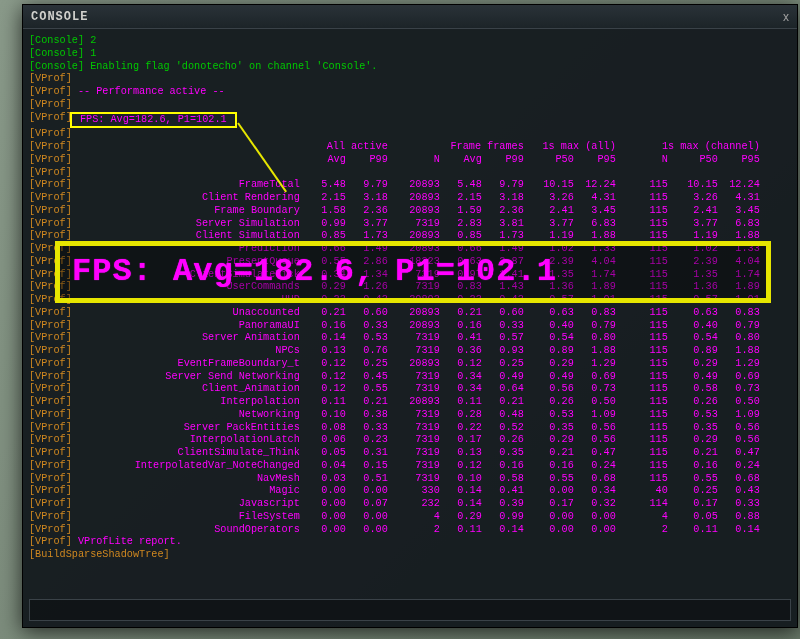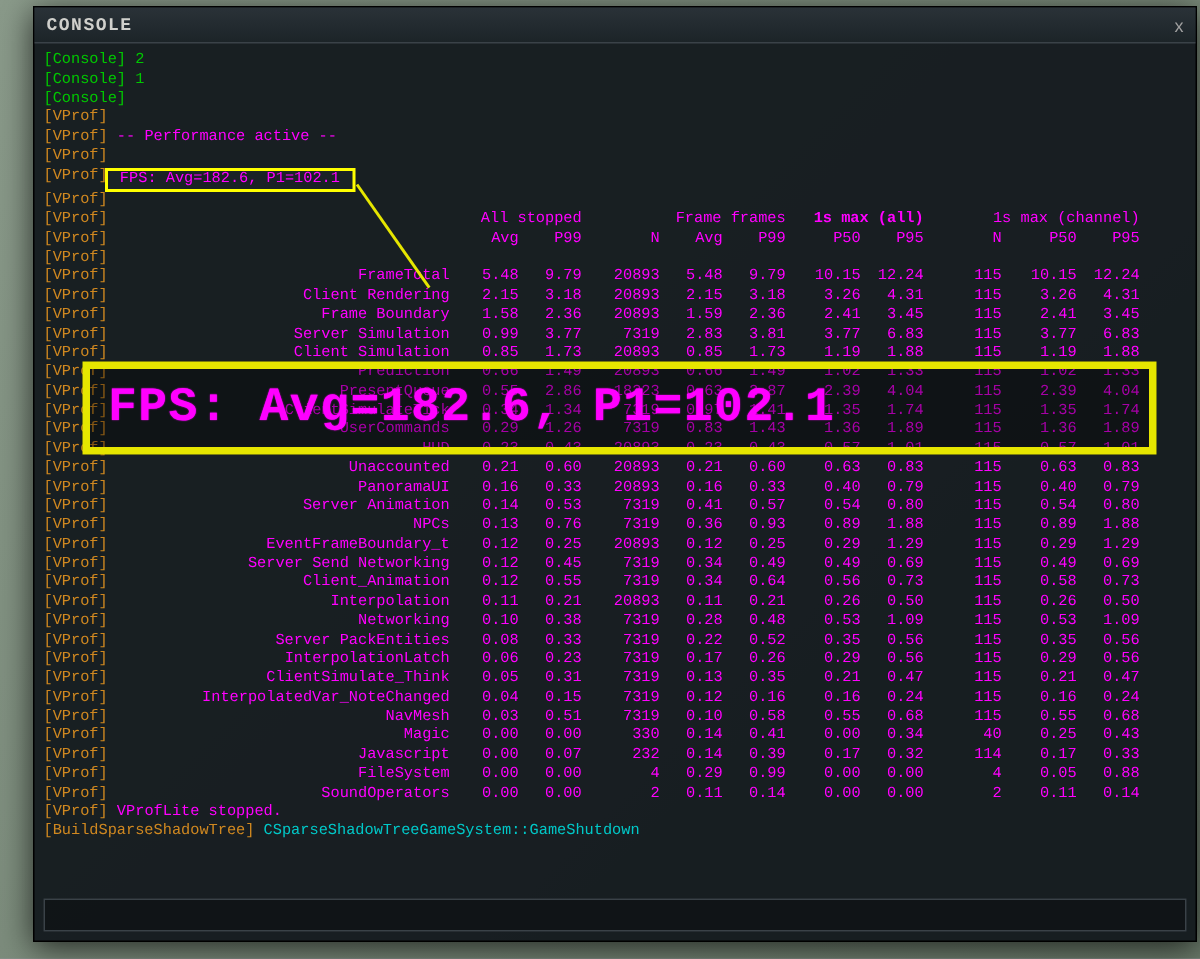--- a/index.html
+++ b/index.html
@@ -97,34 +97,34 @@
 <div class="window">
   <div class="titlebar">
     <span class="title">CONSOLE</span>
     <span class="close">x</span>
   </div>
   <div class="content">
 
     <div>
         <div class="line"><span class="tag-green">[Console]</span><span class="tag-green"> 2</span></div>
         <div class="line"><span class="tag-green">[Console]</span><span class="tag-green"> 1</span></div>
-        <div class="line"><span class="tag-green">[Console]</span></div>
+        <div class="line"><span class="tag-green">[Console]</span><span class="tag-green"> Enabling flag 'donotecho' on channel 'Console'.</span></div>
         <div class="line"><span class="vp">[VProf]</span><span class="magenta"></span></div>
         <div class="line"><span class="vp">[VProf]</span><span class="magenta"> -- Performance active --</span></div>
         <div class="line"><span class="vp">[VProf]</span></div>
       </div>
 
     <div class="line">
       <span class="vp">[VProf]</span><span class="magenta boxed"> FPS: Avg=182.6, P1=102.1 </span>
     </div>
 
     <div class="line"><span class="vp">[VProf]</span></div>
 
     <div class="line">
-      <span class="vp">[VProf]</span><span class="magenta rowname"></span><span class="row-cells"><span class="magenta hcell" style="width: 84px;">All stopped</span><span class="magenta hcell" style="width: 136px;">Frame frames</span><span class="magenta hcell" style="width: 92px; font-weight: bold;">1s max (all)</span><span class="magenta hcell" style="width: 144px;">1s max (channel)</span></span>
+      <span class="vp">[VProf]</span><span class="magenta rowname"></span><span class="row-cells"><span class="magenta hcell" style="width: 84px;">All active</span><span class="magenta hcell" style="width: 136px;">Frame frames</span><span class="magenta hcell" style="width: 92px;">1s max (all)</span><span class="magenta hcell" style="width: 144px;">1s max (channel)</span></span>
     </div>
     <div class="line">
       <span class="vp">[VProf]</span><span class="magenta rowname"></span><span class="row-cells"><span class="magenta hcell" style="width: 42px;">Avg</span><span class="magenta hcell" style="width: 42px;">P99</span><span class="magenta hcell" style="width: 52px;">N</span><span class="magenta hcell" style="width: 42px;">Avg</span><span class="magenta hcell" style="width: 42px;">P99</span><span class="magenta hcell" style="width: 50px;">P50</span><span class="magenta hcell" style="width: 42px;">P95</span><span class="magenta hcell" style="width: 52px;">N</span><span class="magenta hcell" style="width: 50px;">P50</span><span class="magenta hcell" style="width: 42px;">P95</span></span>
     </div>
     <div class="line"><span class="vp">[VProf]</span></div>
 
     <div>
         <div class="line"><span class="vp">[VProf]</span><span class="magenta rowname">FrameTotal</span><span class="row-cells"><span class="magenta dcell" style="width: 42px;">5.48</span><span class="magenta dcell" style="width: 42px;">9.79</span><span class="magenta dcell" style="width: 52px;">20893</span><span class="magenta dcell" style="width: 42px;">5.48</span><span class="magenta dcell" style="width: 42px;">9.79</span><span class="magenta dcell" style="width: 50px;">10.15</span><span class="magenta dcell" style="width: 42px;">12.24</span><span class="magenta dcell" style="width: 52px;">115</span><span class="magenta dcell" style="width: 50px;">10.15</span><span class="magenta dcell" style="width: 42px;">12.24</span></span></div>
         <div class="line"><span class="vp">[VProf]</span><span class="magenta rowname">Client Rendering</span><span class="row-cells"><span class="magenta dcell" style="width: 42px;">2.15</span><span class="magenta dcell" style="width: 42px;">3.18</span><span class="magenta dcell" style="width: 52px;">20893</span><span class="magenta dcell" style="width: 42px;">2.15</span><span class="magenta dcell" style="width: 42px;">3.18</span><span class="magenta dcell" style="width: 50px;">3.26</span><span class="magenta dcell" style="width: 42px;">4.31</span><span class="magenta dcell" style="width: 52px;">115</span><span class="magenta dcell" style="width: 50px;">3.26</span><span class="magenta dcell" style="width: 42px;">4.31</span></span></div>
         <div class="line"><span class="vp">[VProf]</span><span class="magenta rowname">Frame Boundary</span><span class="row-cells"><span class="magenta dcell" style="width: 42px;">1.58</span><span class="magenta dcell" style="width: 42px;">2.36</span><span class="magenta dcell" style="width: 52px;">20893</span><span class="magenta dcell" style="width: 42px;">1.59</span><span class="magenta dcell" style="width: 42px;">2.36</span><span class="magenta dcell" style="width: 50px;">2.41</span><span class="magenta dcell" style="width: 42px;">3.45</span><span class="magenta dcell" style="width: 52px;">115</span><span class="magenta dcell" style="width: 50px;">2.41</span><span class="magenta dcell" style="width: 42px;">3.45</span></span></div>
@@ -149,24 +149,24 @@
         <div class="line"><span class="vp">[VProf]</span><span class="magenta rowname">ClientSimulate_Think</span><span class="row-cells"><span class="magenta dcell" style="width: 42px;">0.05</span><span class="magenta dcell" style="width: 42px;">0.31</span><span class="magenta dcell" style="width: 52px;">7319</span><span class="magenta dcell" style="width: 42px;">0.13</span><span class="magenta dcell" style="width: 42px;">0.35</span><span class="magenta dcell" style="width: 50px;">0.21</span><span class="magenta dcell" style="width: 42px;">0.47</span><span class="magenta dcell" style="width: 52px;">115</span><span class="magenta dcell" style="width: 50px;">0.21</span><span class="magenta dcell" style="width: 42px;">0.47</span></span></div>
         <div class="line"><span class="vp">[VProf]</span><span class="magenta rowname">InterpolatedVar_NoteChanged</span><span class="row-cells"><span class="magenta dcell" style="width: 42px;">0.04</span><span class="magenta dcell" style="width: 42px;">0.15</span><span class="magenta dcell" style="width: 52px;">7319</span><span class="magenta dcell" style="width: 42px;">0.12</span><span class="magenta dcell" style="width: 42px;">0.16</span><span class="magenta dcell" style="width: 50px;">0.16</span><span class="magenta dcell" style="width: 42px;">0.24</span><span class="magenta dcell" style="width: 52px;">115</span><span class="magenta dcell" style="width: 50px;">0.16</span><span class="magenta dcell" style="width: 42px;">0.24</span></span></div>
         <div class="line"><span class="vp">[VProf]</span><span class="magenta rowname">NavMesh</span><span class="row-cells"><span class="magenta dcell" style="width: 42px;">0.03</span><span class="magenta dcell" style="width: 42px;">0.51</span><span class="magenta dcell" style="width: 52px;">7319</span><span class="magenta dcell" style="width: 42px;">0.10</span><span class="magenta dcell" style="width: 42px;">0.58</span><span class="magenta dcell" style="width: 50px;">0.55</span><span class="magenta dcell" style="width: 42px;">0.68</span><span class="magenta dcell" style="width: 52px;">115</span><span class="magenta dcell" style="width: 50px;">0.55</span><span class="magenta dcell" style="width: 42px;">0.68</span></span></div>
         <div class="line"><span class="vp">[VProf]</span><span class="magenta rowname">Magic</span><span class="row-cells"><span class="magenta dcell" style="width: 42px;">0.00</span><span class="magenta dcell" style="width: 42px;">0.00</span><span class="magenta dcell" style="width: 52px;">330</span><span class="magenta dcell" style="width: 42px;">0.14</span><span class="magenta dcell" style="width: 42px;">0.41</span><span class="magenta dcell" style="width: 50px;">0.00</span><span class="magenta dcell" style="width: 42px;">0.34</span><span class="magenta dcell" style="width: 52px;">40</span><span class="magenta dcell" style="width: 50px;">0.25</span><span class="magenta dcell" style="width: 42px;">0.43</span></span></div>
         <div class="line"><span class="vp">[VProf]</span><span class="magenta rowname">Javascript</span><span class="row-cells"><span class="magenta dcell" style="width: 42px;">0.00</span><span class="magenta dcell" style="width: 42px;">0.07</span><span class="magenta dcell" style="width: 52px;">232</span><span class="magenta dcell" style="width: 42px;">0.14</span><span class="magenta dcell" style="width: 42px;">0.39</span><span class="magenta dcell" style="width: 50px;">0.17</span><span class="magenta dcell" style="width: 42px;">0.32</span><span class="magenta dcell" style="width: 52px;">114</span><span class="magenta dcell" style="width: 50px;">0.17</span><span class="magenta dcell" style="width: 42px;">0.33</span></span></div>
         <div class="line"><span class="vp">[VProf]</span><span class="magenta rowname">FileSystem</span><span class="row-cells"><span class="magenta dcell" style="width: 42px;">0.00</span><span class="magenta dcell" style="width: 42px;">0.00</span><span class="magenta dcell" style="width: 52px;">4</span><span class="magenta dcell" style="width: 42px;">0.29</span><span class="magenta dcell" style="width: 42px;">0.99</span><span class="magenta dcell" style="width: 50px;">0.00</span><span class="magenta dcell" style="width: 42px;">0.00</span><span class="magenta dcell" style="width: 52px;">4</span><span class="magenta dcell" style="width: 50px;">0.05</span><span class="magenta dcell" style="width: 42px;">0.88</span></span></div>
         <div class="line"><span class="vp">[VProf]</span><span class="magenta rowname">SoundOperators</span><span class="row-cells"><span class="magenta dcell" style="width: 42px;">0.00</span><span class="magenta dcell" style="width: 42px;">0.00</span><span class="magenta dcell" style="width: 52px;">2</span><span class="magenta dcell" style="width: 42px;">0.11</span><span class="magenta dcell" style="width: 42px;">0.14</span><span class="magenta dcell" style="width: 50px;">0.00</span><span class="magenta dcell" style="width: 42px;">0.00</span><span class="magenta dcell" style="width: 52px;">2</span><span class="magenta dcell" style="width: 50px;">0.11</span><span class="magenta dcell" style="width: 42px;">0.14</span></span></div>
       </div>
 
     <div class="line">
-      <span class="vp">[VProf]</span><span class="magenta"> VProfLite stopped.</span>
+      <span class="vp">[VProf]</span><span class="magenta"> VProfLite report.</span>
     </div>
     <div class="line">
-      <span class="tag-orange">[BuildSparseShadowTree]</span><span class="cyan"> CSparseShadowTreeGameSystem::GameShutdown</span>
+      <span class="tag-orange">[BuildSparseShadowTree]</span>
     </div>
 
     <div class="connector"></div>
     <div class="highlight-big">
       <span class="highlight-text">FPS: Avg=182.6, P1=102.1</span>
     </div>
 
     <div class="footer"></div>
   </div>
 </div>

